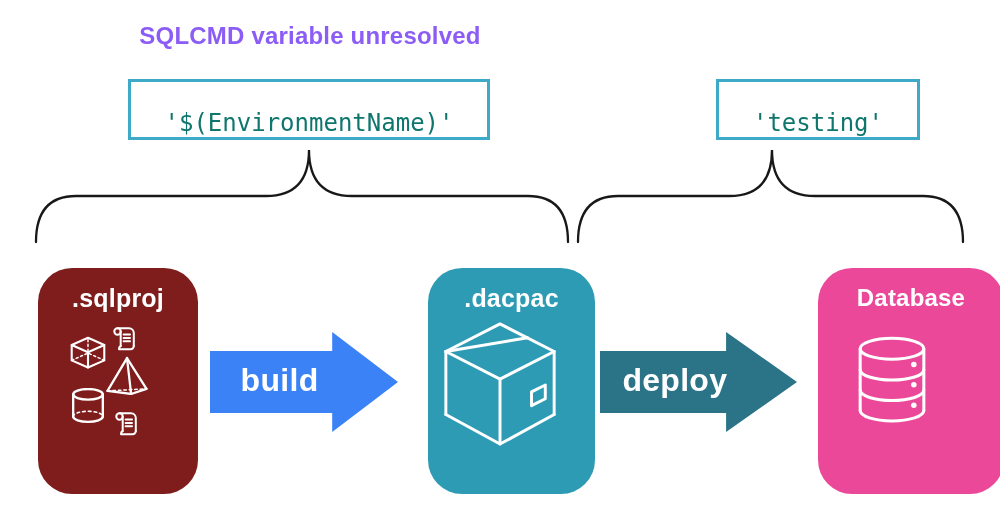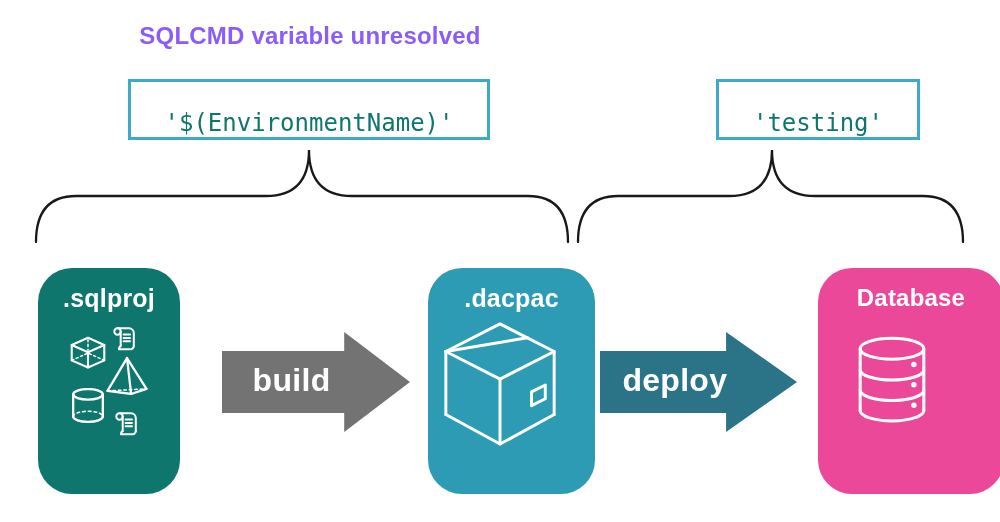--- a/index.html
+++ b/index.html
@@ -21,32 +21,31 @@
   .codebox.left{left:128px;width:356px;}
   .codebox.right{left:704px;width:198px;margin-left:12px;}
   .braces{position:absolute;left:0;top:0;width:1000px;height:522px;pointer-events:none;}
   .stage{
     position:absolute;top:268px;height:226px;border-radius:34px;
   }
   .stage .stage-label{
     position:absolute;top:16px;left:0;width:100%;text-align:center;
     color:#ffffff;font-weight:800;font-size:25px;letter-spacing:0.2px;
   }
-  .stage-sqlproj{left:38px;width:142px;background:#0f766e;}
+  .stage-sqlproj{left:38px;width:160px;background:#7f1d1d;}
   .stage-dacpac{left:428px;width:143px;background:#2E9BB5;padding-left:24px;}
   .stage-database{left:818px;width:146px;background:#ec4899;padding-left:40px;}
   .stage-database .stage-label{font-size:24px;}
   .icon{position:absolute;}
   .arrow{
     position:absolute;top:332px;height:100px;
   }
   .arrow-build{
-    left:210px;width:188px;background:#737373;
+    left:210px;width:188px;background:#3b82f6;
     clip-path:polygon(0% 19%, 65% 19%, 65% 0%, 100% 50%, 65% 100%, 65% 81%, 0% 81%);
-    margin-left:12px;
   }
   .arrow-deploy{
     left:600px;width:197px;background:#2B7487;
     clip-path:polygon(0% 19%, 64% 19%, 64% 0%, 100% 50%, 64% 100%, 64% 81%, 0% 81%);
     text-align:center;
   }
   .arrow-label{
     position:absolute;top:50%;color:#ffffff;font-weight:800;font-size:32px;
     transform:translate(-50%,-54%);letter-spacing:0.3px;
   }

